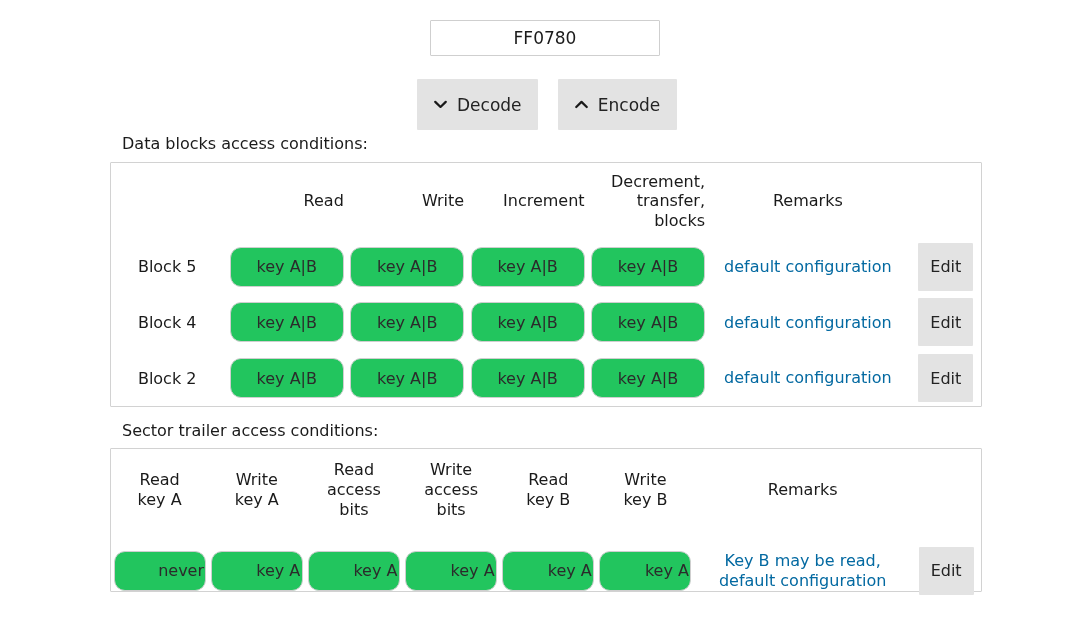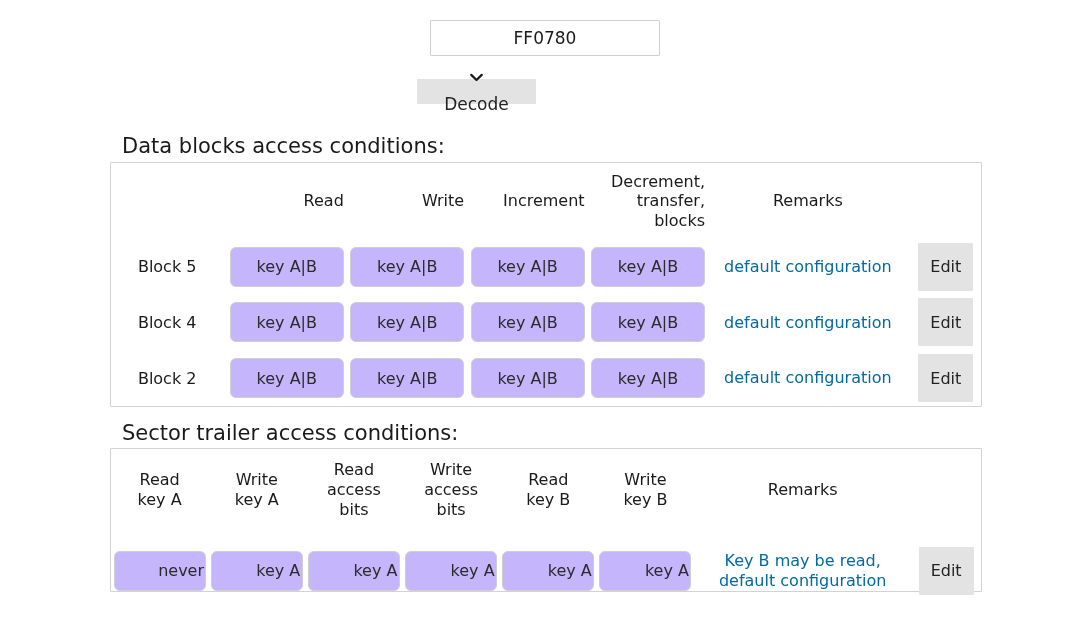--- a/index.html
+++ b/index.html
@@ -40,50 +40,49 @@
 
   
   .action-row {
     position: absolute;
     left: 417px;
     top: 79px;
     display: flex;
     gap: 20px;
   }
   .action-btn {
-    height: 25px;
+    height: 51px;
     min-width: 119px;
     box-sizing: border-box;
     background: #e3e3e3;
     border: none;
     border-radius: 1px;
     display: flex;
     align-items: center;
     justify-content: center;
     gap: 9px;
     padding: 0 16px;
     cursor: pointer;
     font-family: "DejaVu Sans", sans-serif;
     font-size: 17px;
     color: #232323;
-    flex-direction: column;
   }
   .chev {
     display: inline-block;
     width: 15px;
     height: 15px;
     flex: 0 0 auto;
   }
   .chev svg { display: block; }
 
   
   .section-label {
     position: absolute;
     left: 122px;
-    font-size: 21px;
+    font-size: 16px;
     color: #1a1a1a;
     white-space: nowrap;
   }
   #label-data { top: 134px; }
   #label-trailer { top: 421px; }
 
   
   .panel {
     position: absolute;
     box-sizing: border-box;
@@ -135,22 +134,22 @@
   #tbl-trailer thead th { height: 82px; line-height: 1.24; }
   #tbl-trailer tbody tr { height: 50px; }
 
   .cell-box {
     display: inline-flex;
     align-items: center;
     justify-content: center;
     box-sizing: border-box;
     height: 40px;
     border: 1px solid #cfcfcf;
-    background: #c4b5fd;
-    border-radius: 6px;
+    background: #22c55e;
+    border-radius: 11px;
     font-size: 16px;
     color: #2b2b2b;
     cursor: pointer;
   }
   #tbl-data .cell-box { width: 114px; }
   #tbl-trailer .cell-box { width: 92px; padding-left: 43px; }
 
   .remark {
     font-size: 16px;
     color: #0369a1;
@@ -185,20 +184,28 @@
 <div class="action-row">
   <button class="action-btn">
     <span class="chev">
       <svg viewBox="0 0 16 16" width="15" height="15" aria-hidden="true">
         <path d="M2.4 5.2 L8 10.6 L13.6 5.2" fill="none" stroke="#1a1a1a" stroke-width="2.4" stroke-linecap="round" stroke-linejoin="round"></path>
       </svg>
     </span>
     <span>Decode</span>
   </button>
 
+  <button class="action-btn">
+    <span class="chev">
+      <svg viewBox="0 0 16 16" width="15" height="15" aria-hidden="true">
+        <path d="M2.4 10.6 L8 5.2 L13.6 10.6" fill="none" stroke="#1a1a1a" stroke-width="2.4" stroke-linecap="round" stroke-linejoin="round"></path>
+      </svg>
+    </span>
+    <span>Encode</span>
+  </button>
 </div>
 
 <div class="section-label" id="label-data">Data blocks access conditions:</div>
 
 <div class="panel" id="panel-data">
   <table class="grid" id="tbl-data">
     <thead>
       <tr>
         <th class="c-blk"></th>
         <th class="c-val">Read</th>

